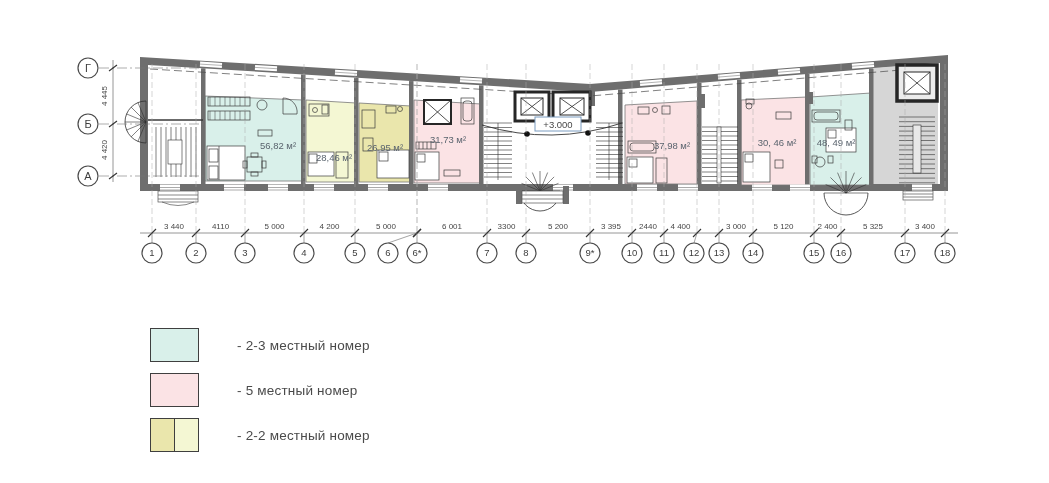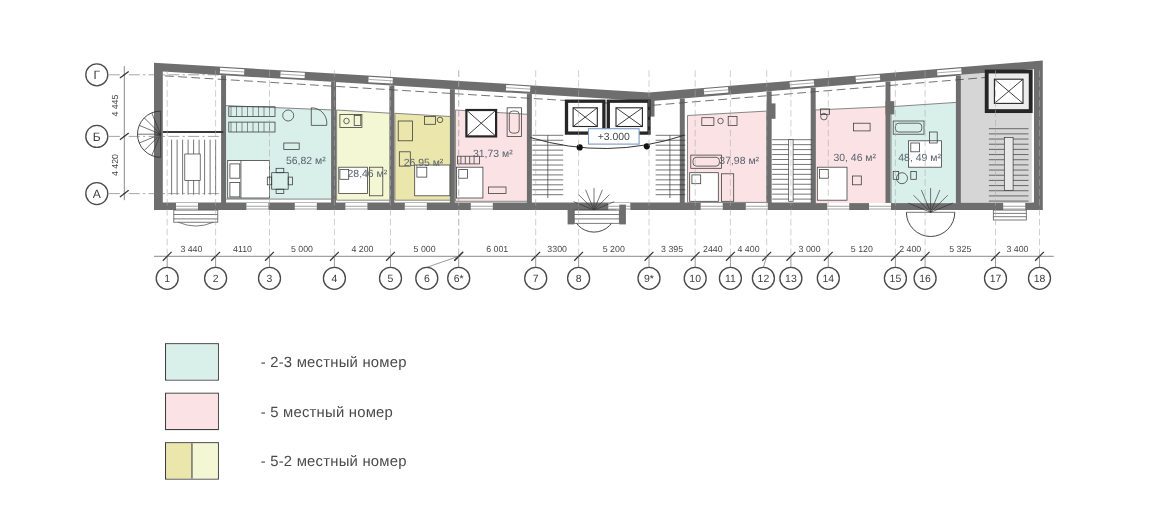--- a/index.html
+++ b/index.html
@@ -1,19 +1,19 @@
 <!DOCTYPE html>
 <html><head>
 <meta charset="utf-8">
 <style>
   html,body{margin:0;padding:0;background:#fff;}
   #stage{position:relative;width:1049px;height:483px;background:#fff;overflow:hidden;
          font-family:"Liberation Sans",sans-serif;}
   #plan-svg{position:absolute;left:0;top:0;}
-  #legend{position:absolute;left:150px;top:312px;}
+  #legend{position:absolute;left:150px;top:328px;}
   .legend-item{display:flex;align-items:center;margin-bottom:11px;}
   .legend-swatch{width:47px;height:32px;border:1.6px solid #3f3f3f;display:flex;
                  box-shadow:1px 1px 0 #bdbdbd inset;}
   .legend-swatch .half{flex:1;height:100%;}
   .legend-swatch .half + .half{border-left:1.4px solid #3f3f3f;}
   .legend-label{margin-left:38px;font-size:13.5px;color:#4a4a4a;letter-spacing:.2px;}
   text{font-family:"Liberation Sans",sans-serif;}
 </style>
 </head>
 <body>
@@ -476,16 +476,16 @@
         <div class="legend-swatch">
           <div class="half" style="background: rgb(251, 227, 229);"></div>
         </div>
         <div class="legend-label">- 5 местный номер</div>
       </div>
       <div class="legend-item">
         <div class="legend-swatch">
           <div class="half" style="background: rgb(234, 230, 172);"></div>
           <div class="half" style="background: rgb(244, 247, 211);"></div>
         </div>
-        <div class="legend-label">- 5-2 местный номер</div>
+        <div class="legend-label">- 2-2 местный номер</div>
       </div>
     </div>
 </div>
 
 </body></html>

